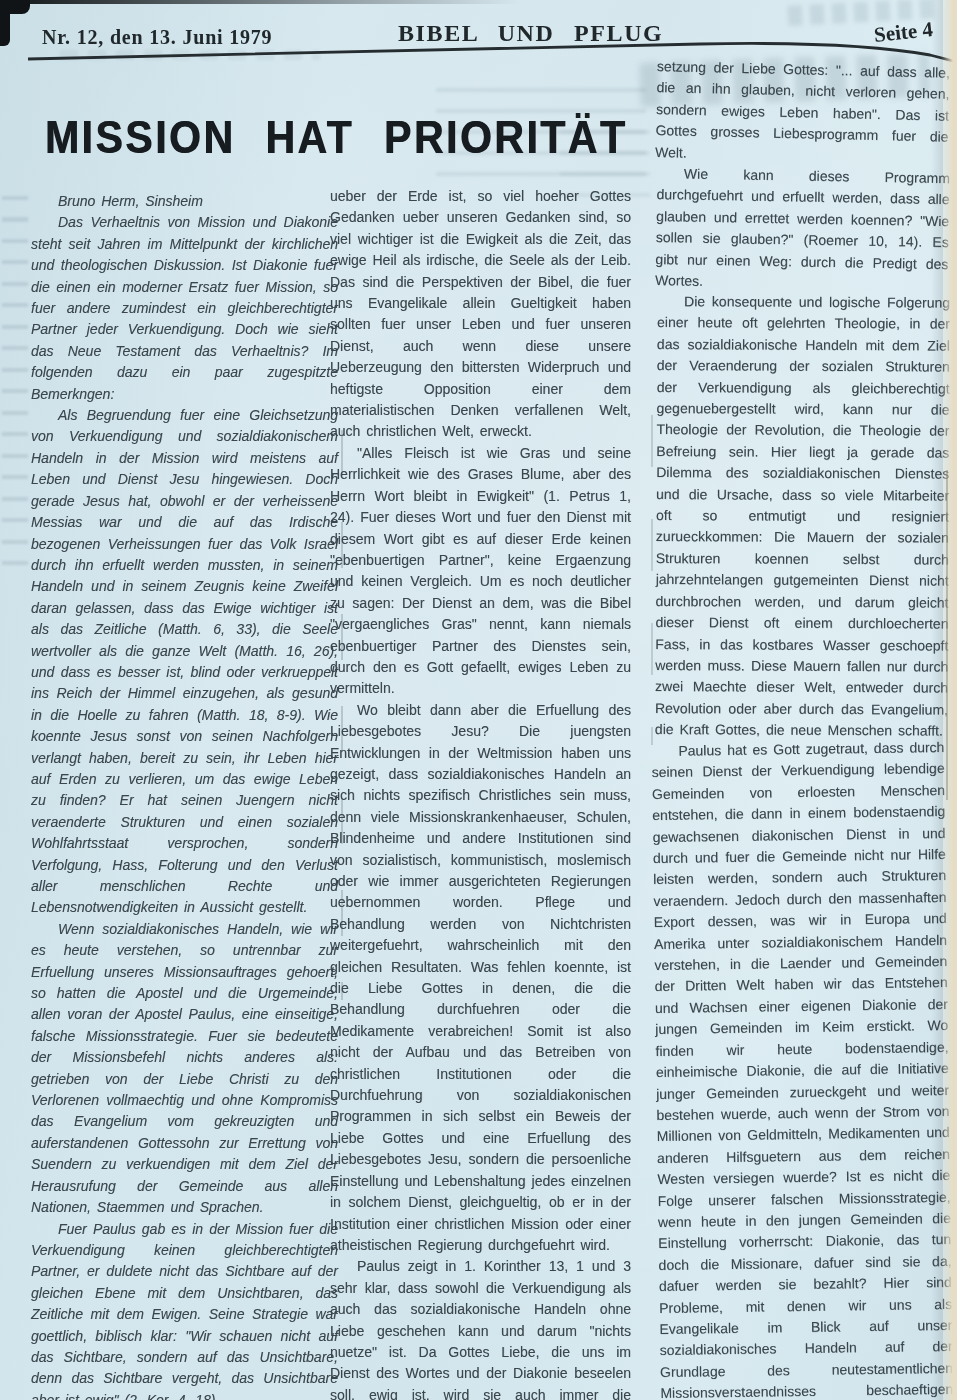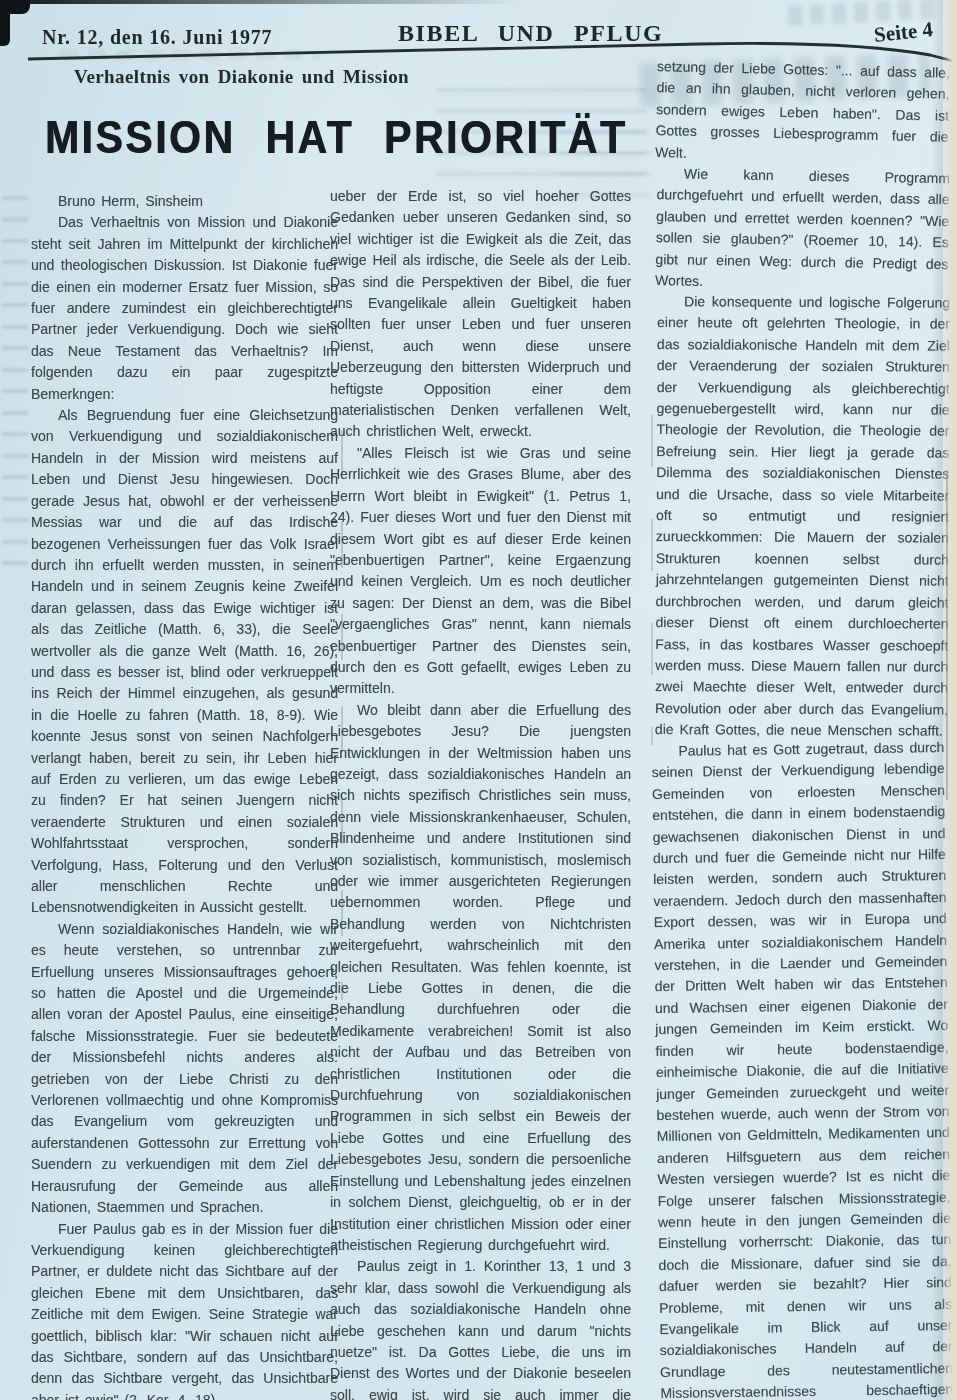--- a/index.html
+++ b/index.html
@@ -38,21 +38,21 @@
   .headline {
     position:absolute; left:36px; top:112px; width:600px; margin:0;
     text-align:center; font-family:"Liberation Sans", sans-serif;
     font-weight:700; font-size:41px; letter-spacing:2.5px; word-spacing:16px;
     color:#171c20; text-shadow:.7px 0 0 #171c20;
     transform:scaleY(1.12); transform-origin:top center; white-space:nowrap;
   }
 
   
   .col { position:absolute; }
-  .col-1 { left:31px;  top:191px; width:307px; height:1206px; }
+  .col-1 { left:31px;  top:191px; width:307px; height:1206px;font-style:italic; }
   .col-2 { left:330px; top:186px; width:301px; height:1211px; }
   .col-3 { left:656px; top:56px;  width:293px; height:1336px; }
   .col p {
     margin:0; text-align:justify;
     font-size:14px; line-height:21.4px; word-spacing:2px;
     text-shadow:.3px .3px .4px rgba(58,70,76,.35);
   }
   .indent { text-indent:27px; }
   .t1 { transform:rotate(1.3deg);  transform-origin:0 50%; }
   .t2 { transform:rotate(1.0deg);  transform-origin:0 50%; }
@@ -116,29 +116,28 @@
 
 <div class="page">
 
   <div class="ghost ghost-word"></div>
   <div class="ghost ghost-margin"></div>
   <div class="ghost ghost-col2"></div>
   <div class="ghost ghost-kicker-right"></div>
   <div class="ghost ghost-top-right"></div>
   <div class="ghost ghost-above-kicker"></div>
 
-  <span class="issue">Nr. 12, den 16. Juni 1977</span>
+  <span class="issue">Nr. 12, den 13. Juni 1979</span>
   <span class="masthead">BIBEL UND PFLUG</span>
   <span class="page-num">Seite 4</span>
 
   <svg class="header-rule" width="957" height="80" viewBox="0 0 957 80" aria-hidden="true">
     <path d="M 28 59 C 260 55 480 48 700 44 C 800 42 880 46 930 55 L 957 62" fill="none" stroke="#262d31" stroke-width="2.8"></path>
   </svg>
 
-  <div class="kicker">Verhaeltnis von Diakonie und Mission</div>
   <h1 class="headline">MISSION HAT PRIORITÄT</h1>
 
   <div class="col col-1">
     <p class="indent">Bruno Herm, Sinsheim</p>
     <p class="indent">Das Verhaeltnis von Mission und Diakonie steht seit Jahren im Mittelpunkt der kirchlichen und theologischen Diskussion. Ist Diakonie fuer die einen ein moderner Ersatz fuer Mission, so fuer andere zumindest ein gleichberechtigter Partner jeder Verkuendigung. Doch wie sieht das Neue Testament das Verhaeltnis? Im folgenden dazu ein paar zugespitzte Bemerkngen:</p>
     <p class="indent">Als Begruendung fuer eine Gleichsetzung von Verkuendigung und sozialdiakonischem Handeln in der Mission wird meistens auf Leben und Dienst Jesu hingewiesen. Doch gerade Jesus hat, obwohl er der verheissene Messias war und die auf das Irdische bezogenen Verheissungen fuer das Volk Israel durch ihn erfuellt werden mussten, in seinem Handeln und in seinem Zeugnis keine Zweifel daran gelassen, dass das Ewige wichtiger ist als das Zeitliche (Matth. 6, 33), die Seele wertvoller als die ganze Welt (Matth. 16, 26), und dass es besser ist, blind oder verkrueppelt ins Reich der Himmel einzugehen, als gesund in die Hoelle zu fahren (Matth. 18, 8-9). Wie koennte Jesus sonst von seinen Nachfolgern verlangt haben, bereit zu sein, ihr Leben hier auf Erden zu verlieren, um das ewige Leben zu finden? Er hat seinen Juengern nicht veraenderte Strukturen und einen sozialen Wohlfahrtsstaat versprochen, sondern Verfolgung, Hass, Folterung und den Verlust aller menschlichen Rechte und Lebensnotwendigkeiten in Aussicht gestellt.</p>
     <p class="indent">Wenn sozialdiakonisches Handeln, wie wir es heute verstehen, so untrennbar zur Erfuellung unseres Missionsauftrages gehoert, so hatten die Apostel und die Urgemeinde, allen voran der Apostel Paulus, eine einseitige, falsche Missionsstrategie. Fuer sie bedeutete der Missionsbefehl nichts anderes als: getrieben von der Liebe Christi zu den Verlorenen vollmaechtig und ohne Kompromiss das Evangelium vom gekreuzigten und auferstandenen Gottessohn zur Errettung von Suendern zu verkuendigen mit dem Ziel der Herausrufung der Gemeinde aus allen Nationen, Staemmen und Sprachen.</p>
     <p class="indent">Fuer Paulus gab es in der Mission fuer die Verkuendigung keinen gleichberechtigten Partner, er duldete nicht das Sichtbare auf der gleichen Ebene mit dem Unsichtbaren, das Zeitliche mit dem Ewigen. Seine Strategie war goettlich, biblisch klar: "Wir schauen nicht auf das Sichtbare, sondern auf das Unsichtbare, denn das Sichtbare vergeht, das Unsichtbare aber ist ewig" (2. Kor. 4, 18).</p>
 
   </div>

